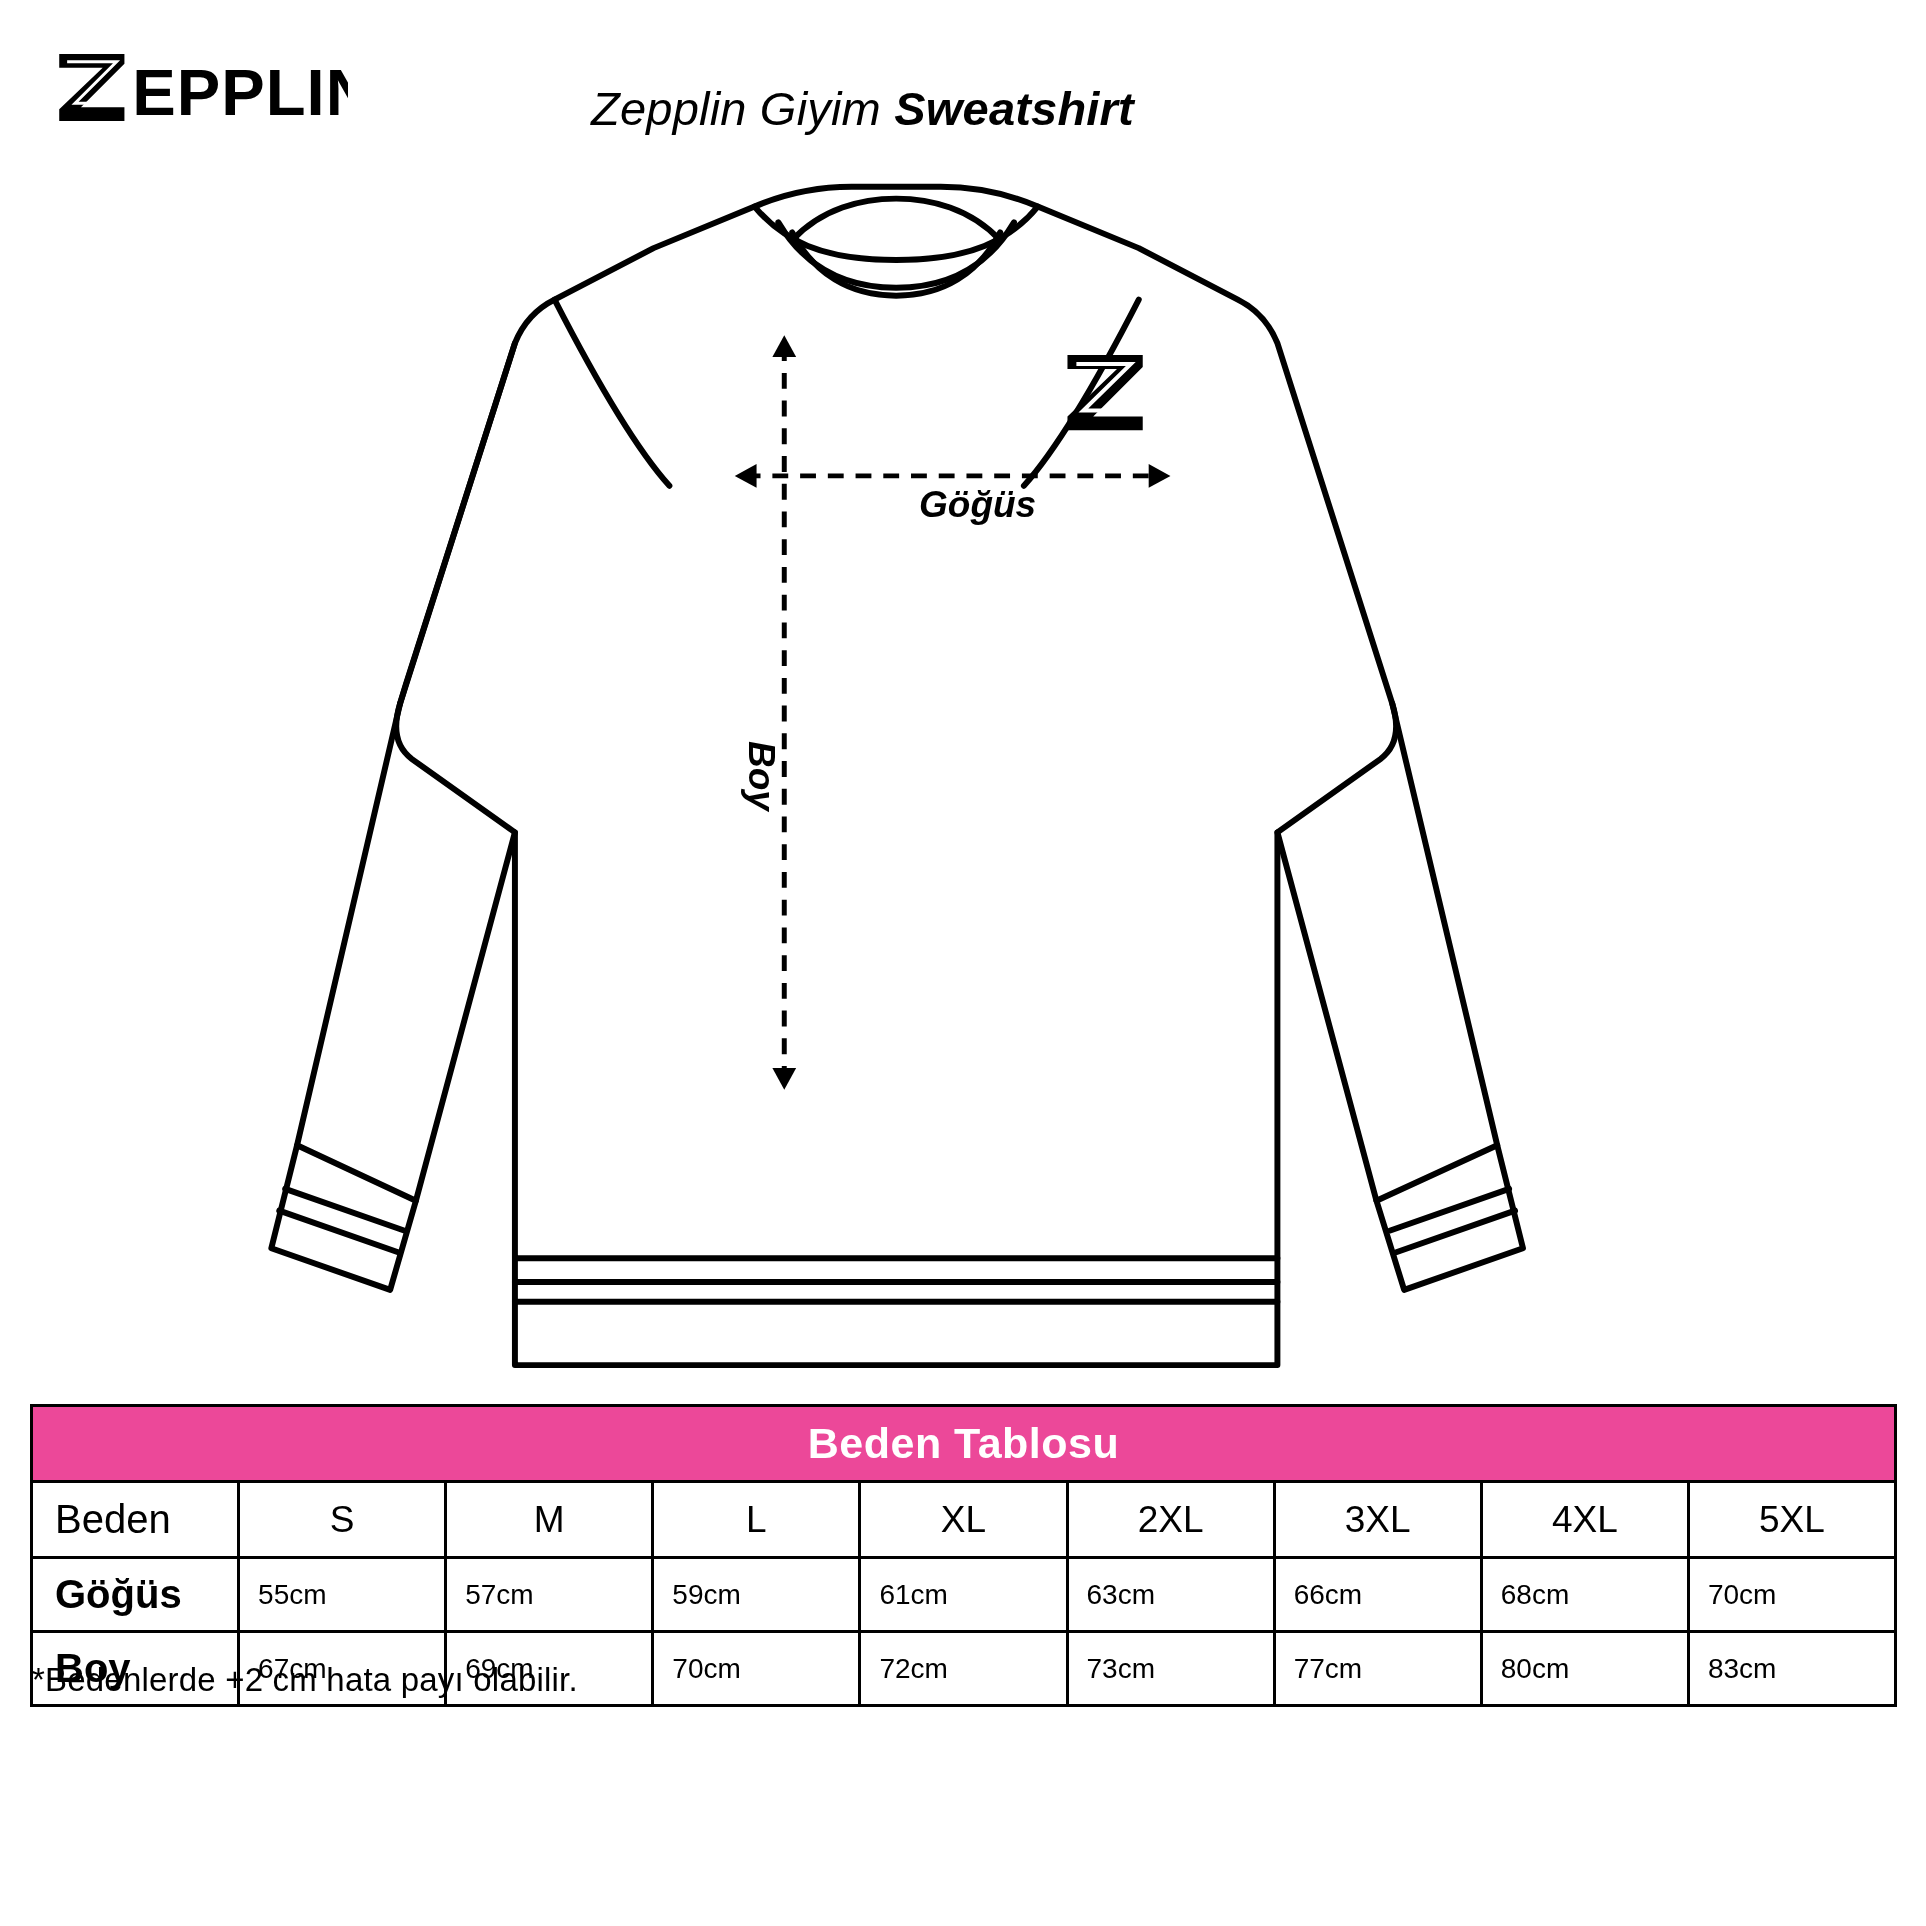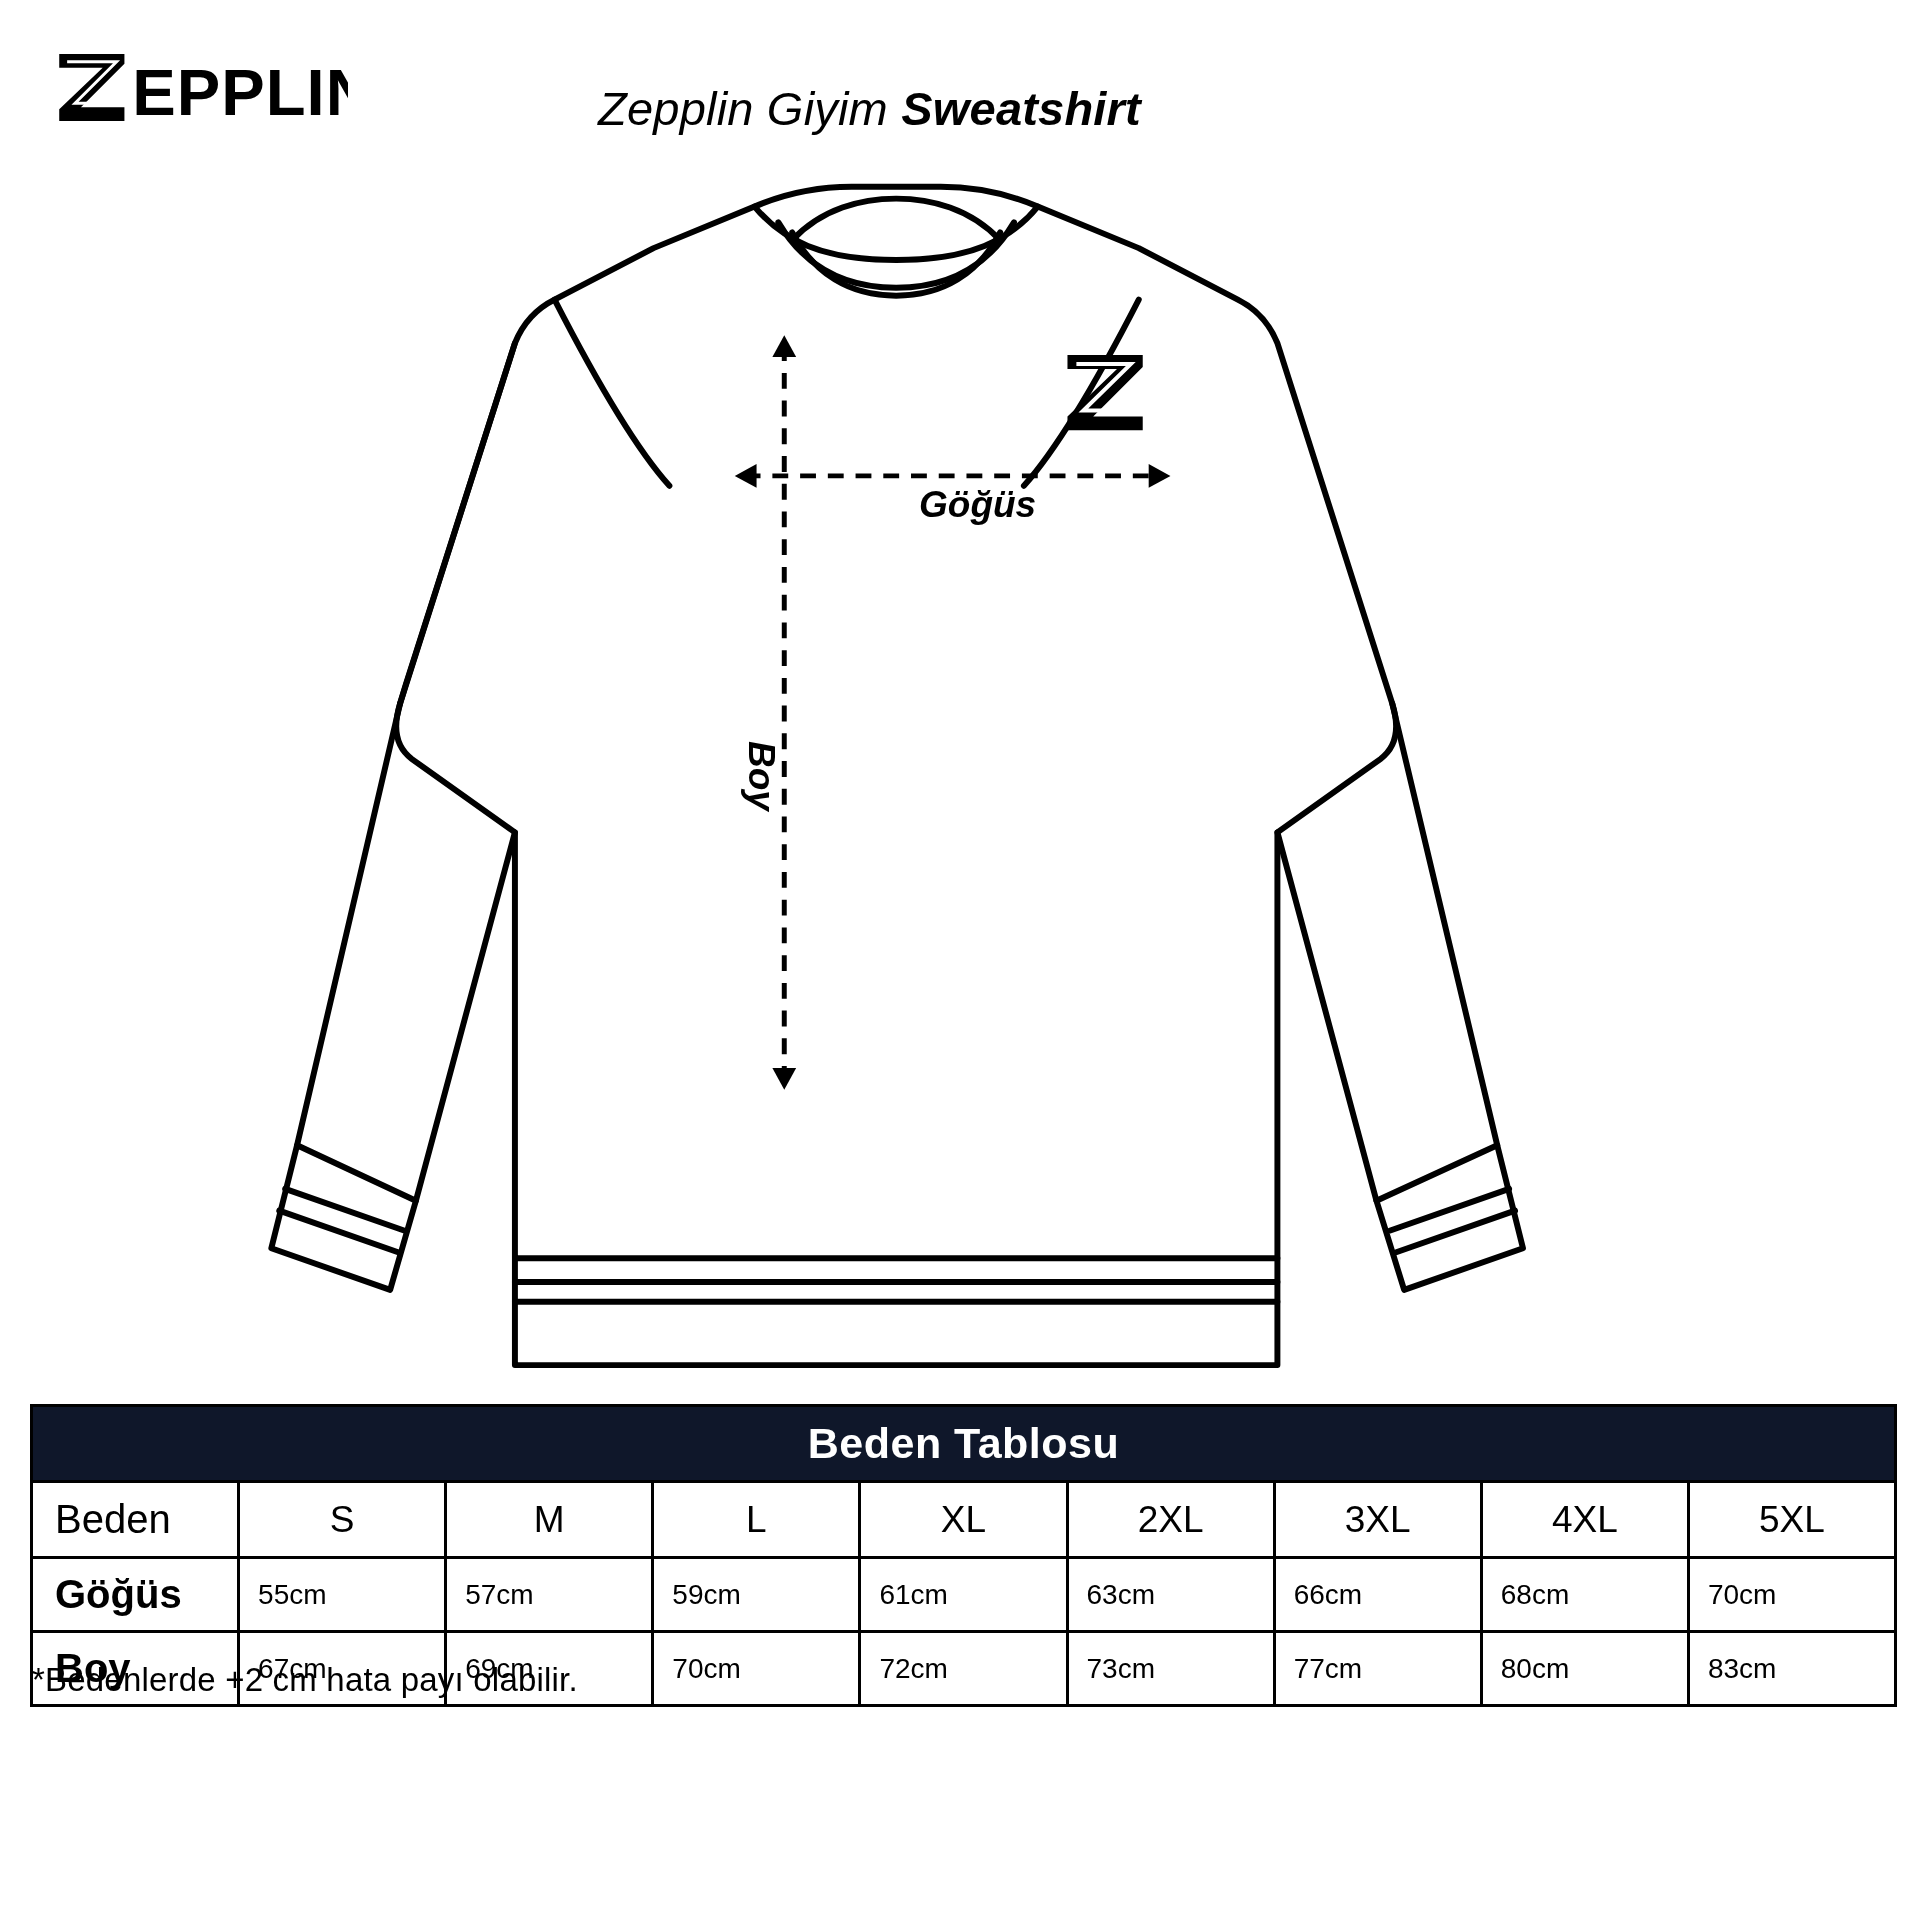--- a/index.html
+++ b/index.html
@@ -28,21 +28,21 @@
     position: absolute;
     left: 51px;
     top: 48px;
     display: flex;
     align-items: center;
   }
   .brand-logo svg { display: block; }
 
   .doc-title {
     position: absolute;
-    left: 16px;
+    left: 9px;
     top: 81px;
     width: 1707px;
     text-align: center;
     font-size: 47px;
     font-style: italic;
     letter-spacing: 0.2px;
     white-space: nowrap;
   }
   .doc-title .t-light { font-weight: 500; }
   .doc-title .t-bold  { font-weight: bold; }
@@ -68,21 +68,21 @@
     top: 1404px;
     width: 1867px;
     border-collapse: collapse;
     table-layout: fixed;
   }
   .size-table td, .size-table th {
     border: 3px solid #000000;
     padding: 0;
   }
   .table-title-row td {
-    background: #0f172a;
+    background: #ec4899;
     color: #ffffff;
     text-align: center;
     font-size: 43px;
     font-weight: bold;
     height: 73px;
     letter-spacing: 0.5px;
   }
   .head-row td {
     height: 73px;
     font-size: 37px;

